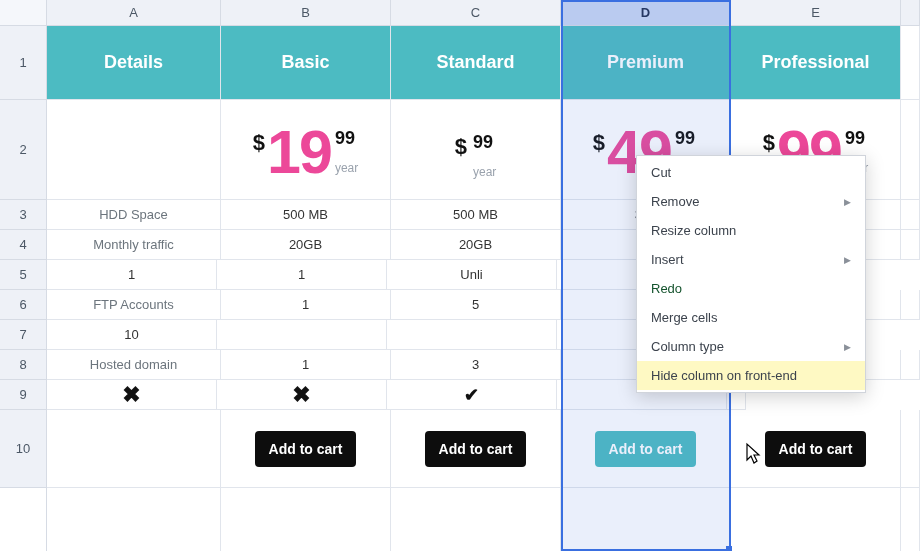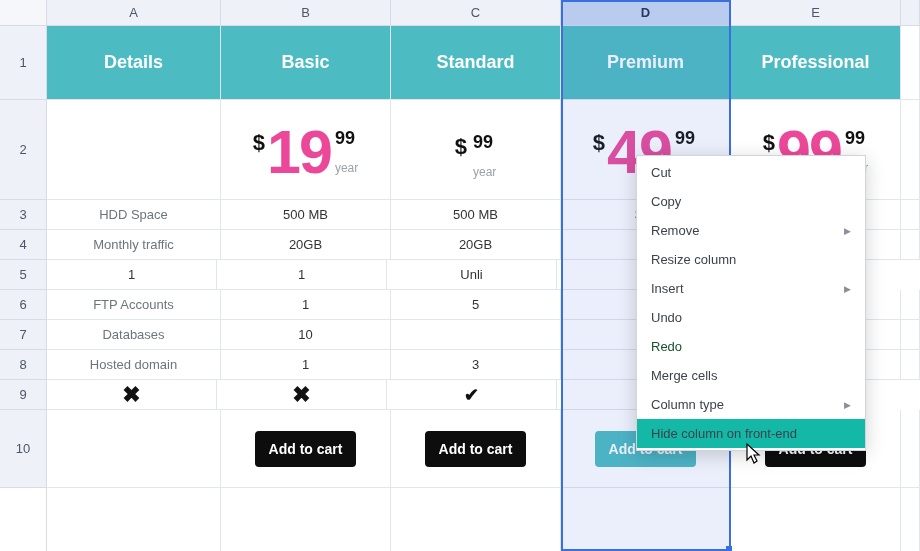--- a/index.html
+++ b/index.html
@@ -197,21 +197,21 @@
     padding: 2px 0;
   }
   .ctxitem {
     padding: 7px 14px;
     display: flex;
     justify-content: space-between;
     align-items: center;
     cursor: pointer;
   }
   .ctxitem:hover, .ctxitem.hover {
-    background: #14b8a6;
+    background: #fef9c3;
     text-align: right;
   }
   .ctxitem.disabled {
     color: #14532d;
     cursor: default;
   }
   .ctxitem .sub {
     font-size: 9px;
     color: #8a9099;
   }
@@ -333,21 +333,20 @@
     </div>
     <div class="row" style="height:30px">
       <div class="cell cA">FTP Accounts</div>
       <div class="cell cB" style="color:#333">1</div>
       <div class="cell cC" style="color:#333">5</div>
       <div class="cell cD" style="color:#333">5</div>
       <div class="cell cE"></div>
       <div class="cell cGap"></div>
     </div>
     <div class="row" style="height:30px">
-      <div class="cell cA">Databases</div>
       <div class="cell cB" style="color:#333">10</div>
       <div class="cell cC" style="color:#333"></div>
       <div class="cell cD" style="color:#333"></div>
       <div class="cell cE"></div>
       <div class="cell cGap"></div>
     </div>
     <div class="row" style="height:30px">
       <div class="cell cA">Hosted domain</div>
       <div class="cell cB" style="color:#333">1</div>
       <div class="cell cC" style="color:#333">3</div>
@@ -398,35 +397,29 @@
     <div class="sel-col">
       <div class="sel-handle"></div>
     </div>
   </div>
 
   <div class="ctxmenu">
     <div class="ctxitem">
         <span>Cut</span>
       </div>
     <div class="ctxitem">
-        <span>Copy</span>
-      </div>
-    <div class="ctxitem">
         <span>Remove</span>
         <span class="sub">▶</span>
       </div>
     <div class="ctxitem">
         <span>Resize column</span>
       </div>
     <div class="ctxitem">
         <span>Insert</span>
         <span class="sub">▶</span>
-      </div>
-    <div class="ctxitem">
-        <span>Undo</span>
       </div>
     <div class="ctxitem disabled">
         <span>Redo</span>
       </div>
     <div class="ctxitem">
         <span>Merge cells</span>
       </div>
     <div class="ctxitem">
         <span>Column type</span>
         <span class="sub">▶</span>

